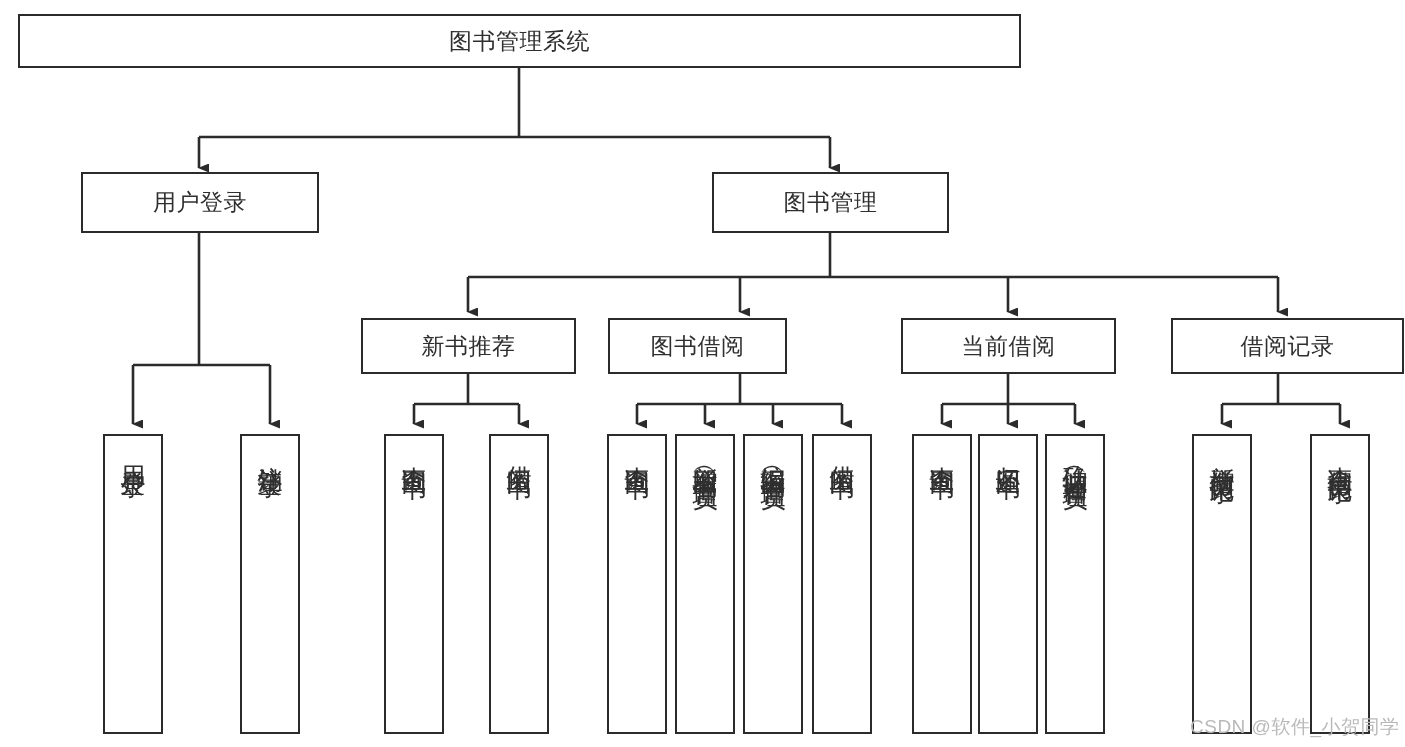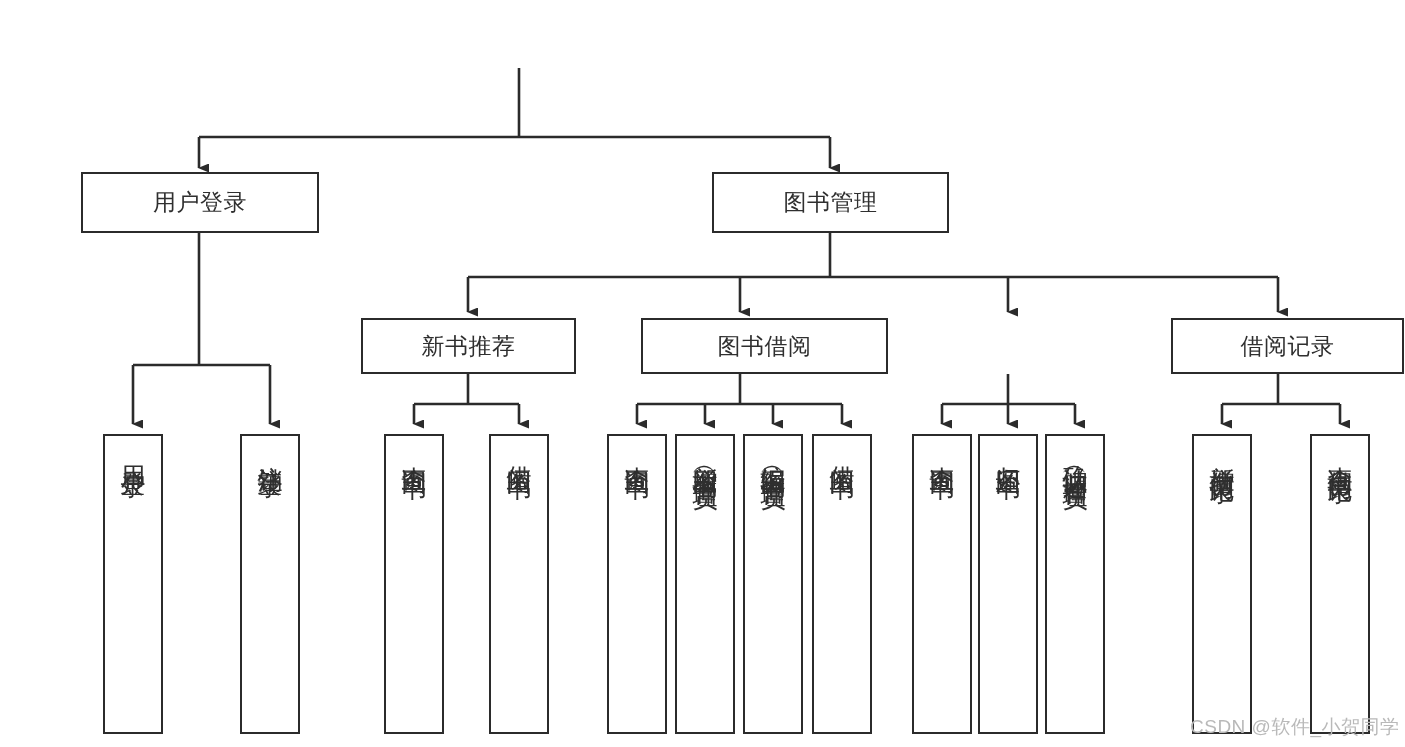--- a/index.html
+++ b/index.html
@@ -119,33 +119,39 @@
       <path d="M1008,404 L1008,424" marker-end="url(#arrowhead)"></path>
       <path d="M1075,404 L1075,424" marker-end="url(#arrowhead)"></path>
 
       <path d="M1278,374 L1278,404"></path>
       <path d="M1222,404 L1340,404"></path>
       <path d="M1222,404 L1222,424" marker-end="url(#arrowhead)"></path>
       <path d="M1340,404 L1340,424" marker-end="url(#arrowhead)"></path>
     </g>
   </svg>
 
+  <div class="node horizontal" style="left:18px; top:14px; width:1003px; height:54px;">
+    <span class="node-label">图书管理系统</span>
+  </div>
 
   <div class="node horizontal" style="left:81px; top:172px; width:238px; height:61px;">
     <span class="node-label">用户登录</span>
   </div>
   <div class="node horizontal" style="left:361px; top:318px; width:215px; height:56px;">
     <span class="node-label">新书推荐</span>
   </div>
 
   <div class="node horizontal" style="left:712px; top:172px; width:237px; height:61px;">
     <span class="node-label">图书管理</span>
   </div>
-  <div class="node horizontal" style="left:641px; top:318px; width:247px; height:56px;">
+  <div class="node horizontal" style="left:608px; top:318px; width:179px; height:56px;">
     <span class="node-label">图书借阅</span>
+  </div>
+  <div class="node horizontal" style="left:901px; top:318px; width:215px; height:56px;">
+    <span class="node-label">当前借阅</span>
   </div>
   <div class="node horizontal" style="left:1171px; top:318px; width:233px; height:56px;">
     <span class="node-label">借阅记录</span>
   </div>
 
   <div class="node vertical" style="left:103px; top:434px; width:60px; height:300px;">
     <span class="node-label">用户登录</span>
   </div>
   <div class="node vertical" style="left:240px; top:434px; width:60px; height:300px;">
     <span class="node-label">注销登录</span>

